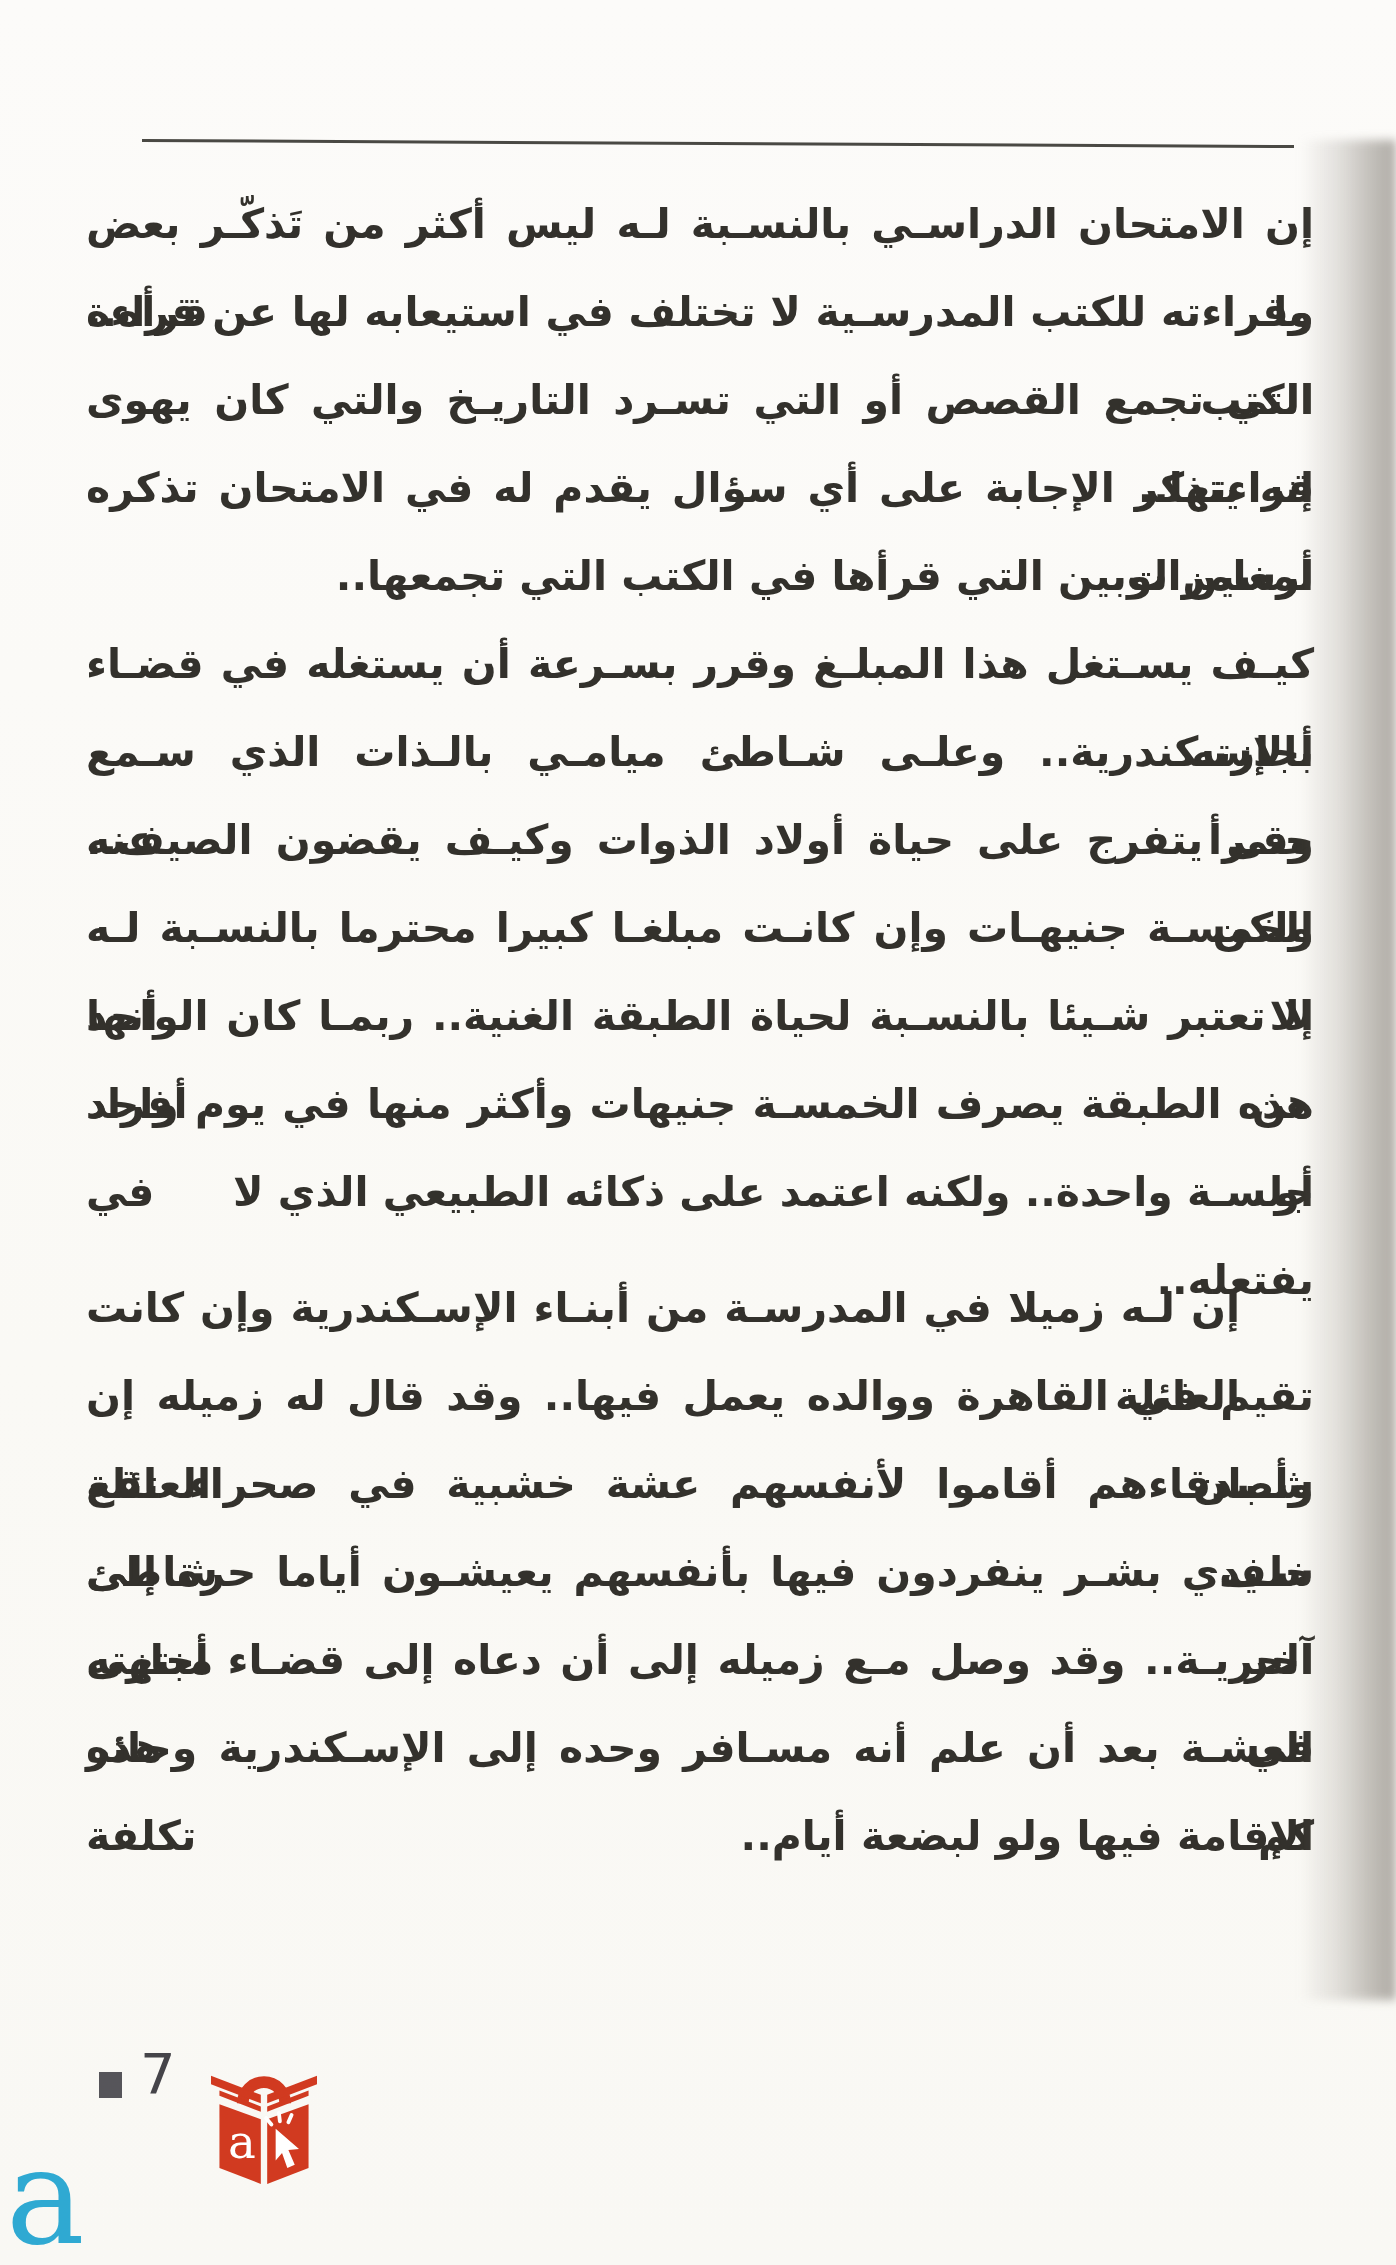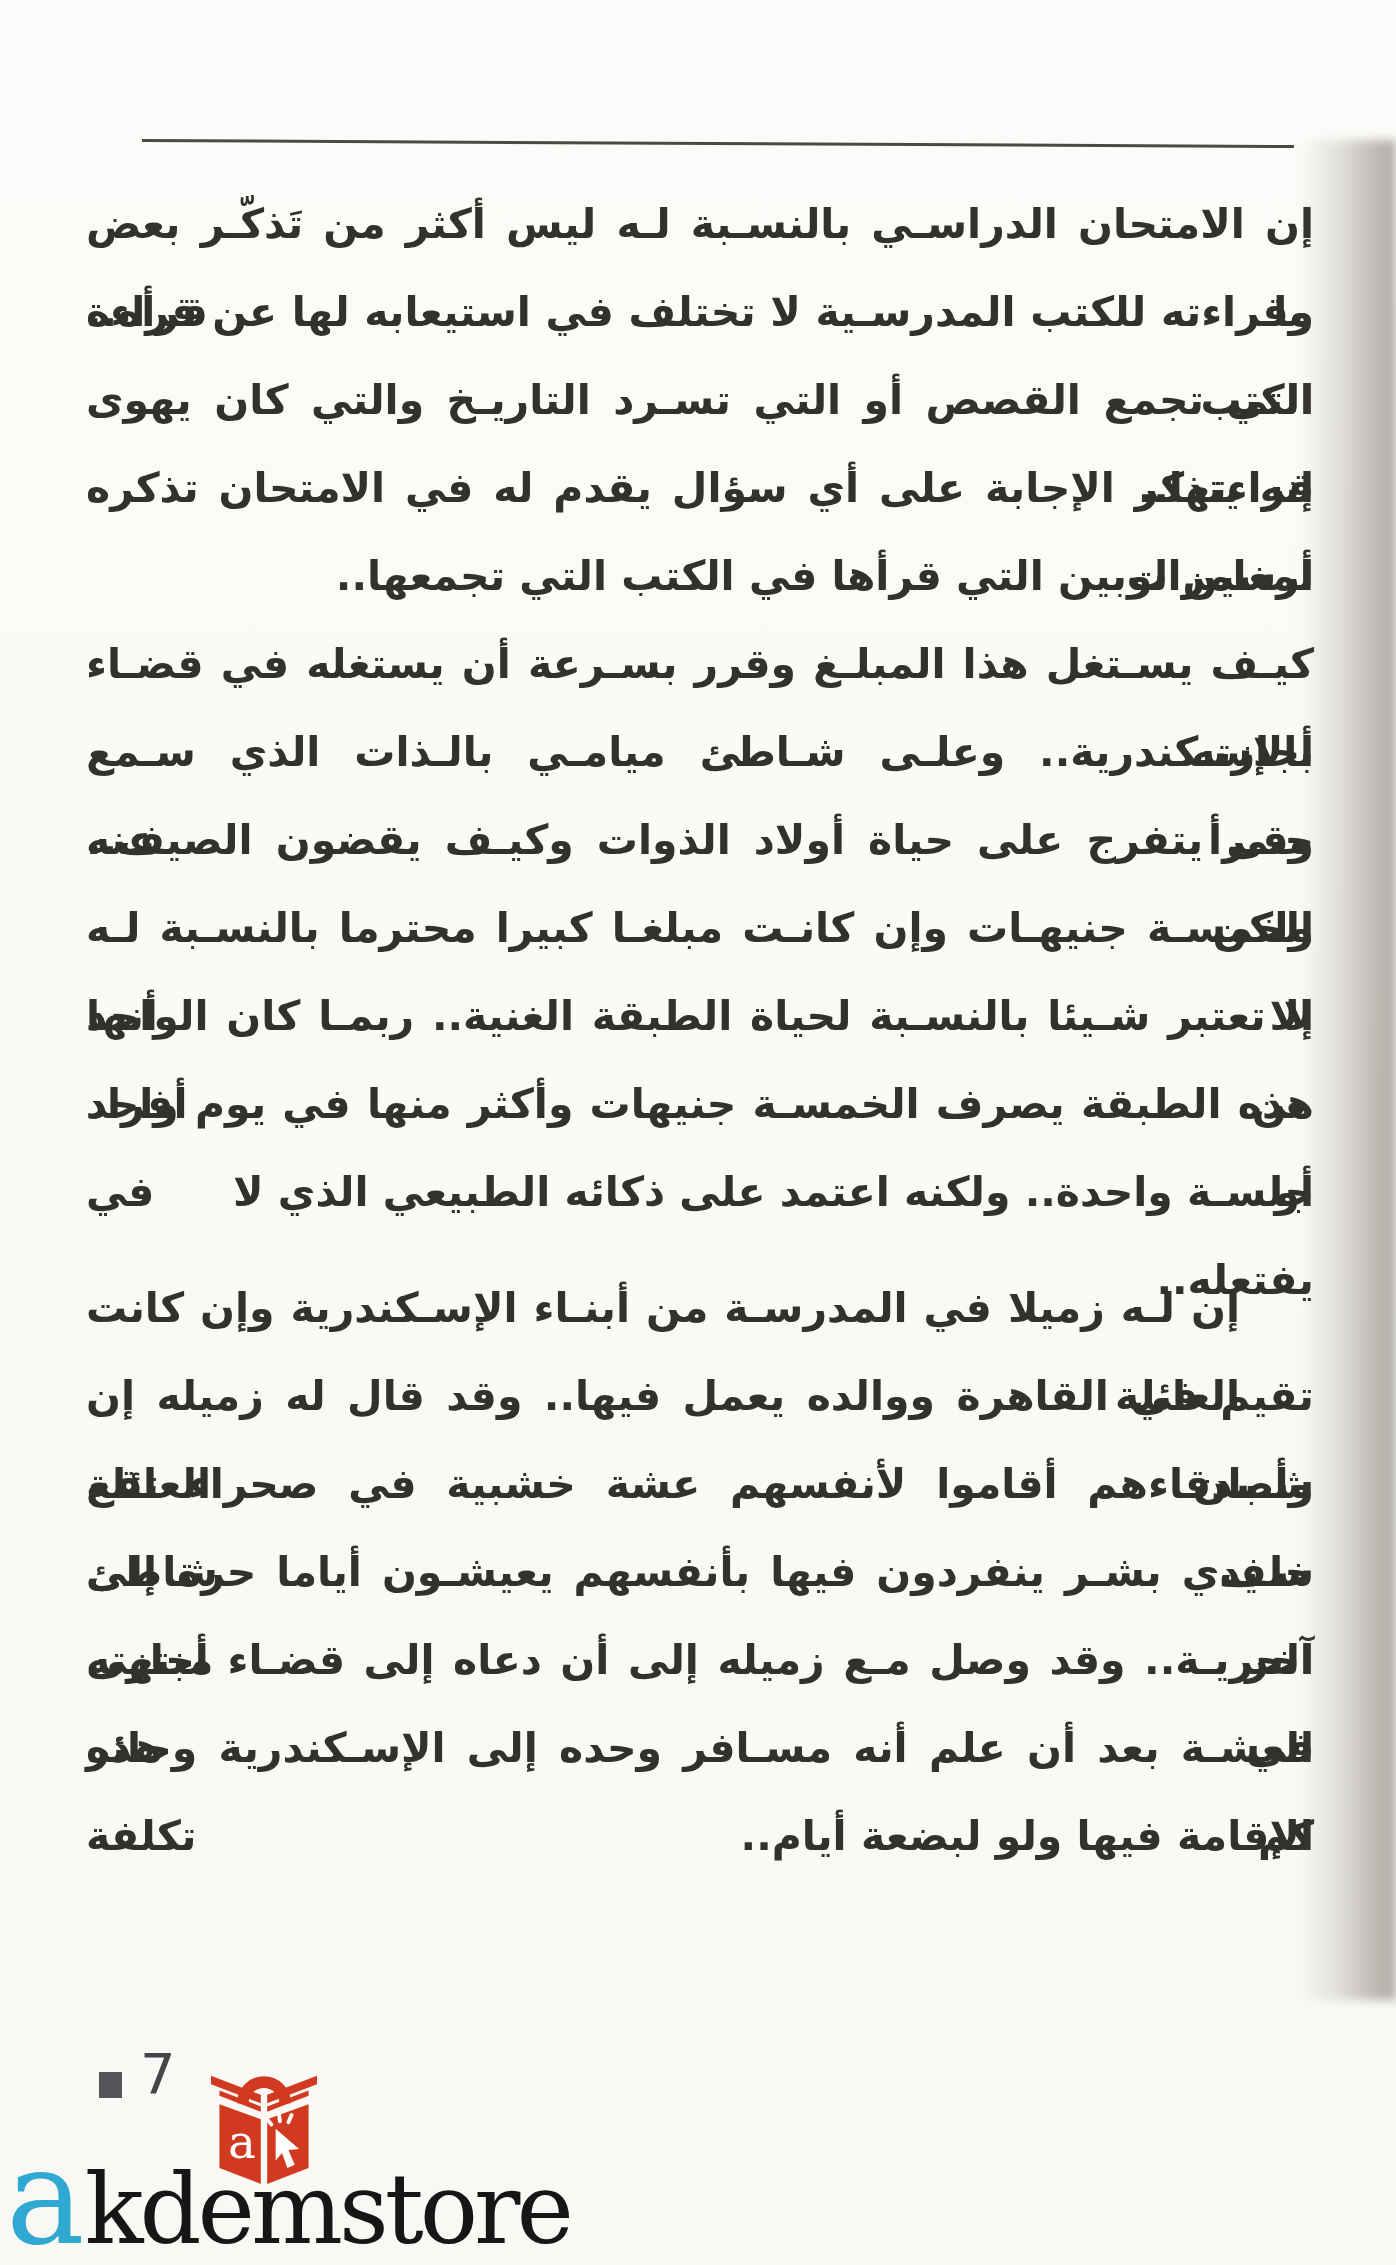--- a/index.html
+++ b/index.html
@@ -99,16 +99,15 @@
       <line x1="62" y1="74" x2="57" y2="68"></line>
       <line x1="70" y1="71" x2="69" y2="63"></line>
       <line x1="78" y1="72" x2="81" y2="65"></line>
     </g>
 
     <polygon points="66,78 88,97 78,98 84,112 77,115 72,101 66,108" fill="#ffffff"></polygon>
   </svg>
 
   <div class="wordmark">
     <span class="wm-a">a</span>
-      <span class="wm-rest">kdemstore</span>
   </div>
 
 </div>
 
 </body></html>

